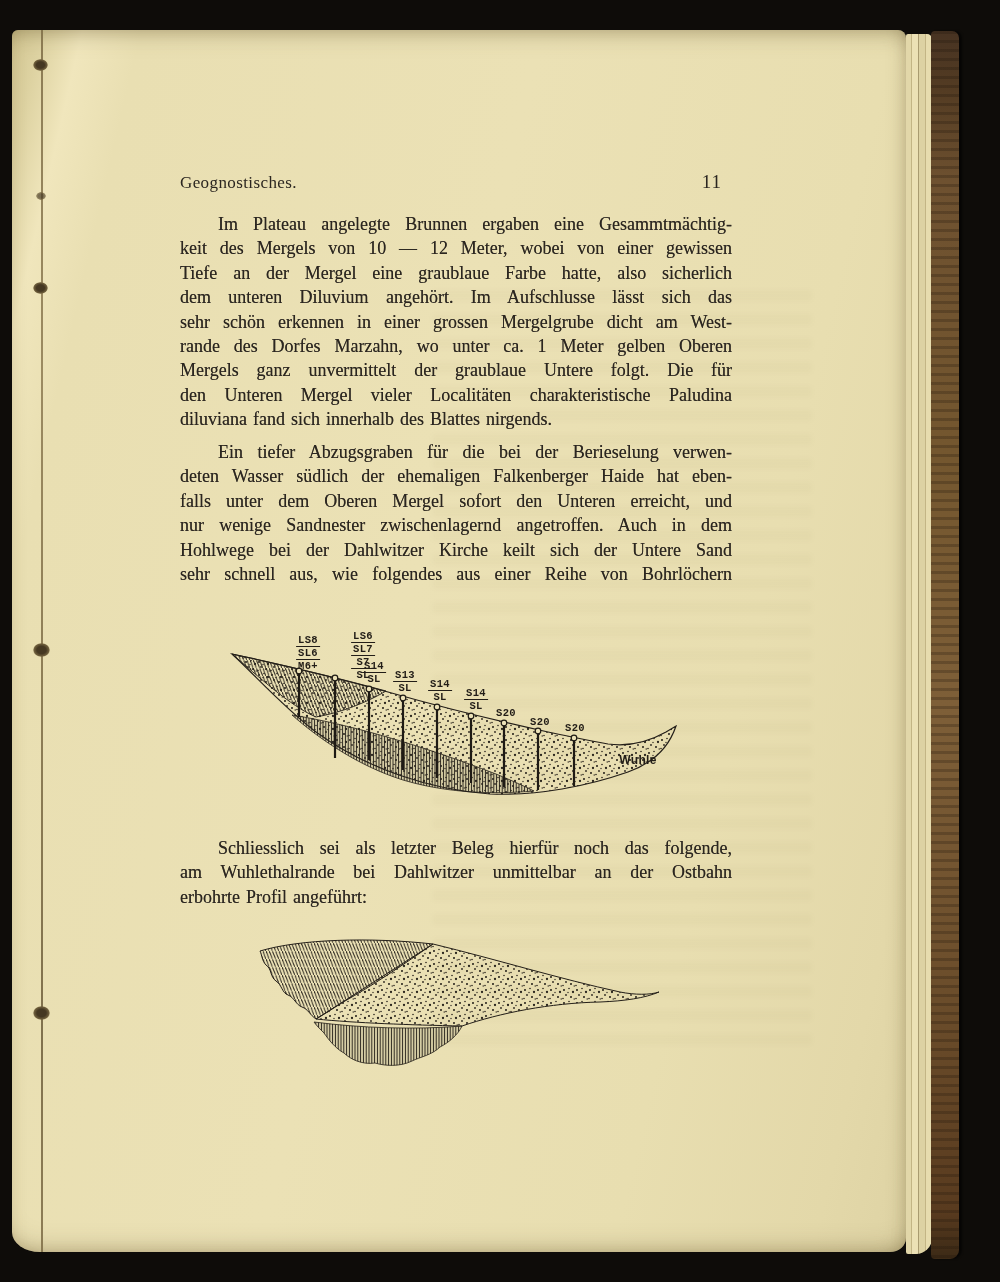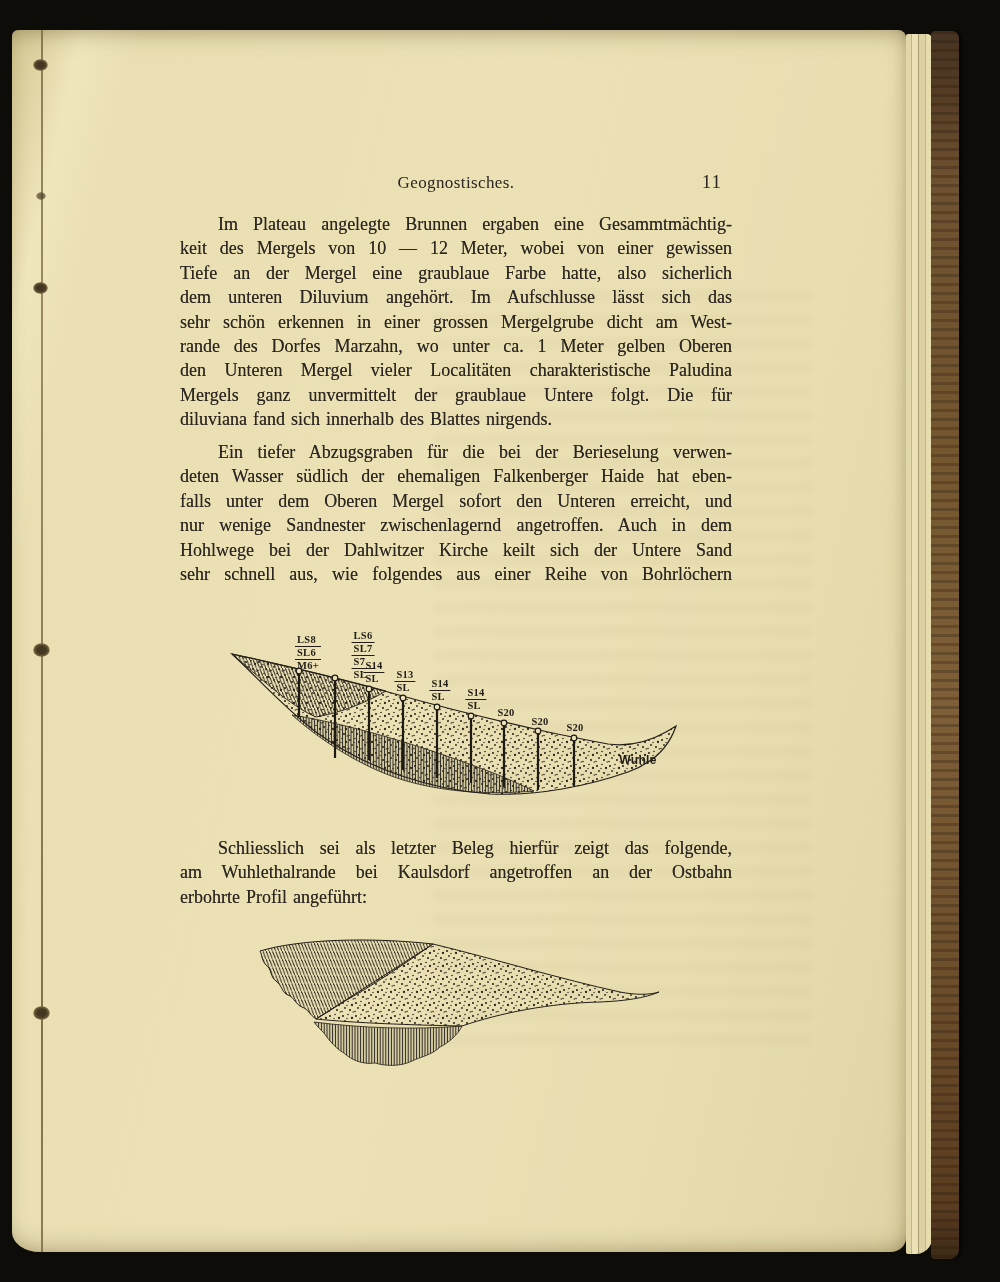--- a/index.html
+++ b/index.html
@@ -56,21 +56,21 @@
   }
   .knot.k1{top:29px;}
   .knot.k2{top:162px;width:10px;height:8px;left:24px;opacity:.7;}
   .knot.k3{top:252px;}
   .knot.k4{top:613px;width:17px;height:14px;}
   .knot.k5{top:976px;width:17px;height:14px;}
 
   
   .header-row{position:absolute;left:168px;top:143px;width:552px;height:24px;color:#2b2620;}
   .running-title{
-    position:absolute;left:0;right:0;text-align:center;
+    position:absolute;left:0;right:0;
     font-size:17px;letter-spacing:.4px;
   }
   .page-number{position:absolute;right:10px;top:-2px;font-size:19px;letter-spacing:1px;}
 
   .para{
     position:absolute;left:168px;width:552px;
     font-size:18px;line-height:24.4px;color:#2b2620;
     text-shadow:0 0 .4px rgba(43,38,32,.65);
     word-spacing:1.5px;
   }
@@ -80,23 +80,23 @@
   .tline.indent{text-indent:38px;}
 
   
   .fig{position:absolute;}
   .fig1{left:206px;top:590px;width:470px;height:190px;}
   .fig2{left:238px;top:905px;width:420px;height:145px;}
   .fig svg{position:absolute;inset:0;}
 
   .bh-label{
     position:absolute;transform:translateX(-50%);
-    font-family:Liberation Serif, serif;
+    font-family:Liberation Mono, monospace;
     font-weight:bold;font-size:10.5px;line-height:12px;
-    color:#221d17;text-align:left;letter-spacing:.3px;
+    color:#221d17;text-align:center;letter-spacing:.3px;
     white-space:nowrap;
   }
   .bh-label span{display:block;border-bottom:1.4px solid #221d17;padding:0 2px;}
   .bh-label span:last-child{border-bottom:none;}
   .river-label{
     position:absolute;transform:translateX(-50%);
     font-family:"Liberation Sans", sans-serif;
     font-weight:bold;font-size:12px;color:#221d17;letter-spacing:.3px;
   }
   .lbl1{left:90px;top:14px;} .lbl2{left:122px;top:10px;margin-left:23px;}
@@ -127,22 +127,22 @@
       <span class="page-number">11</span>
     </div>
 
     <div class="para p1">
       <div class="tline indent">Im Plateau angelegte Brunnen ergaben eine Gesammtmächtig-</div>
       <div class="tline">keit des Mergels von 10 — 12 Meter, wobei von einer gewissen</div>
       <div class="tline">Tiefe an der Mergel eine graublaue Farbe hatte, also sicherlich</div>
       <div class="tline">dem unteren Diluvium angehört.  Im Aufschlusse lässt sich das</div>
       <div class="tline">sehr schön erkennen in einer grossen Mergelgrube dicht am West-</div>
       <div class="tline">rande des Dorfes Marzahn, wo unter ca. 1 Meter gelben Oberen</div>
+      <div class="tline">Mergels ganz unvermittelt der graublaue Untere folgt.  Die für</div>
       <div class="tline">den Unteren Mergel vieler Localitäten charakteristische Paludina</div>
-      <div class="tline">Mergels ganz unvermittelt der graublaue Untere folgt.  Die für</div>
       <div class="tline last">diluviana fand sich innerhalb des Blattes nirgends.</div>
     </div>
 
     <div class="para p2">
       <div class="tline indent">Ein tiefer Abzugsgraben für die bei der Berieselung verwen-</div>
       <div class="tline">deten Wasser südlich der ehemaligen Falkenberger Haide hat eben-</div>
       <div class="tline">falls unter dem Oberen Mergel sofort den Unteren erreicht, und</div>
       <div class="tline">nur wenige Sandnester zwischenlagernd angetroffen.  Auch in dem</div>
       <div class="tline">Hohlwege bei der Dahlwitzer Kirche keilt sich der Untere Sand</div>
       <div class="tline">sehr schnell aus, wie folgendes aus einer Reihe von Bohrlöchern</div>
@@ -229,22 +229,22 @@
       <div class="bh-label lbl8">
         <span>S20</span>
       </div>
       <div class="bh-label lbl9">
         <span>S20</span>
       </div>
       <div class="river-label lblw">Wuhle</div>
     </div>
 
     <div class="para p3">
-      <div class="tline indent">Schliesslich sei als letzter Beleg hierfür zeigt das folgende,</div>
-      <div class="tline">am Wuhlethalrande bei Kaulsdorf angetroffen an der Ostbahn</div>
+      <div class="tline indent">Schliesslich sei als letzter Beleg hierfür noch das folgende,</div>
+      <div class="tline">am Wuhlethalrande bei Dahlwitzer unmittelbar an der Ostbahn</div>
       <div class="tline last">erbohrte Profil angeführt:</div>
     </div>
 
     <div class="fig fig2">
       <svg viewBox="0 0 420 145" width="420" height="145">
 
         <path d="M10,16 C50,4 120,2 183,9 C150,32 120,52 95,66 C85,72 75,79 66,84 C60,80 58,74 52,72 C46,70 44,62 38,60 C32,58 32,50 26,46 C20,42 22,34 16,30 C12,26 12,20 10,16 Z" fill="url(#steep)" stroke="#241f19" stroke-width="1"></path>
 
         <path d="M66,84 L183,9 C245,24 310,44 370,57 C385,60 400,60 409,57 C395,63 375,66 350,67 C300,68 250,78 212,91 C160,90 105,88 66,84 Z" fill="url(#dots)" stroke="#241f19" stroke-width="1"></path>
 

